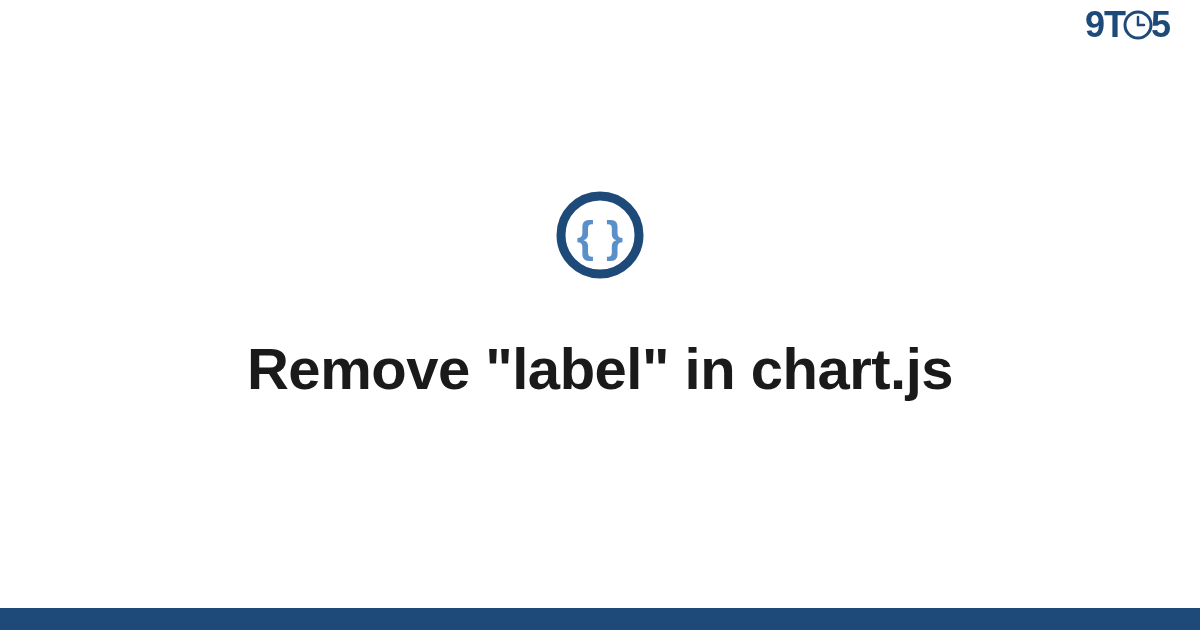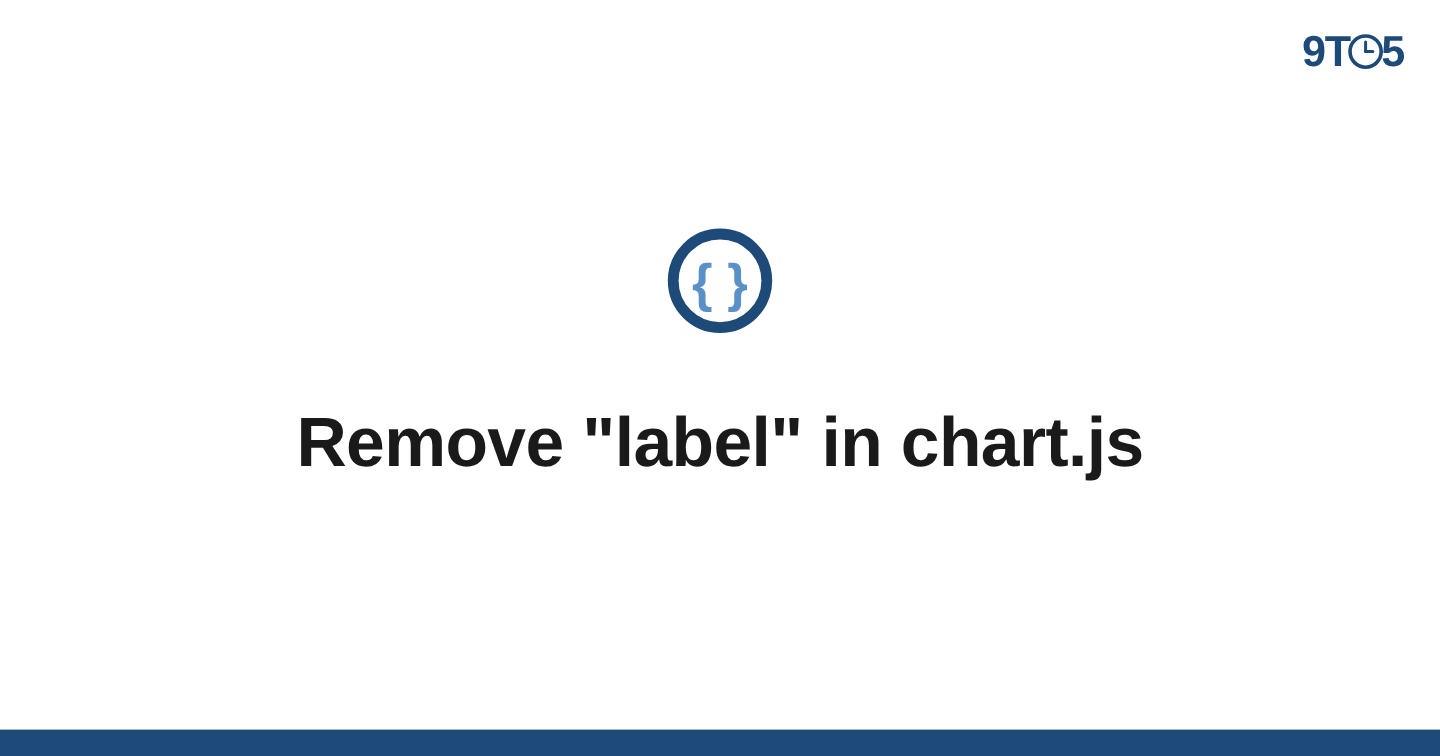--- a/index.html
+++ b/index.html
@@ -10,21 +10,21 @@
     body {
       width: 1200px;
       height: 630px;
       background: #ffffff;
       font-family: Arial, Helvetica, sans-serif;
       position: relative;
       overflow: hidden;
     }
     .header {
       position: absolute;
-      top: 22px;
+      top: 4px;
       right: 30px;
       display: flex;
       align-items: center;
     }
     .logo-text-9t {
       color: #1e4a7a;
       font-size: 36px;
       font-weight: 600;
       letter-spacing: -1px;
     }

